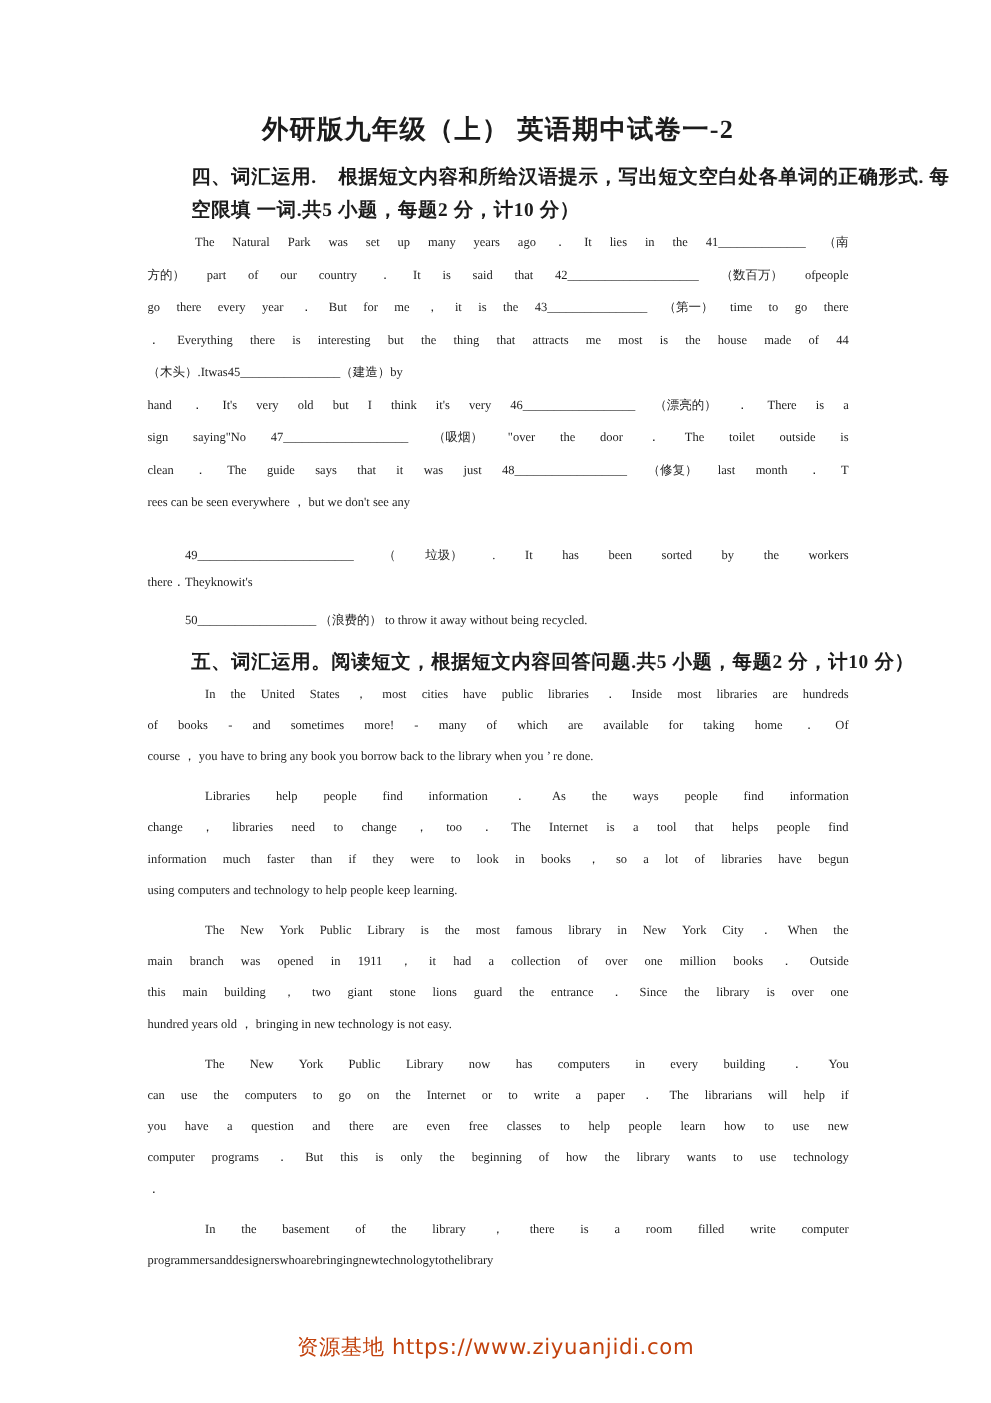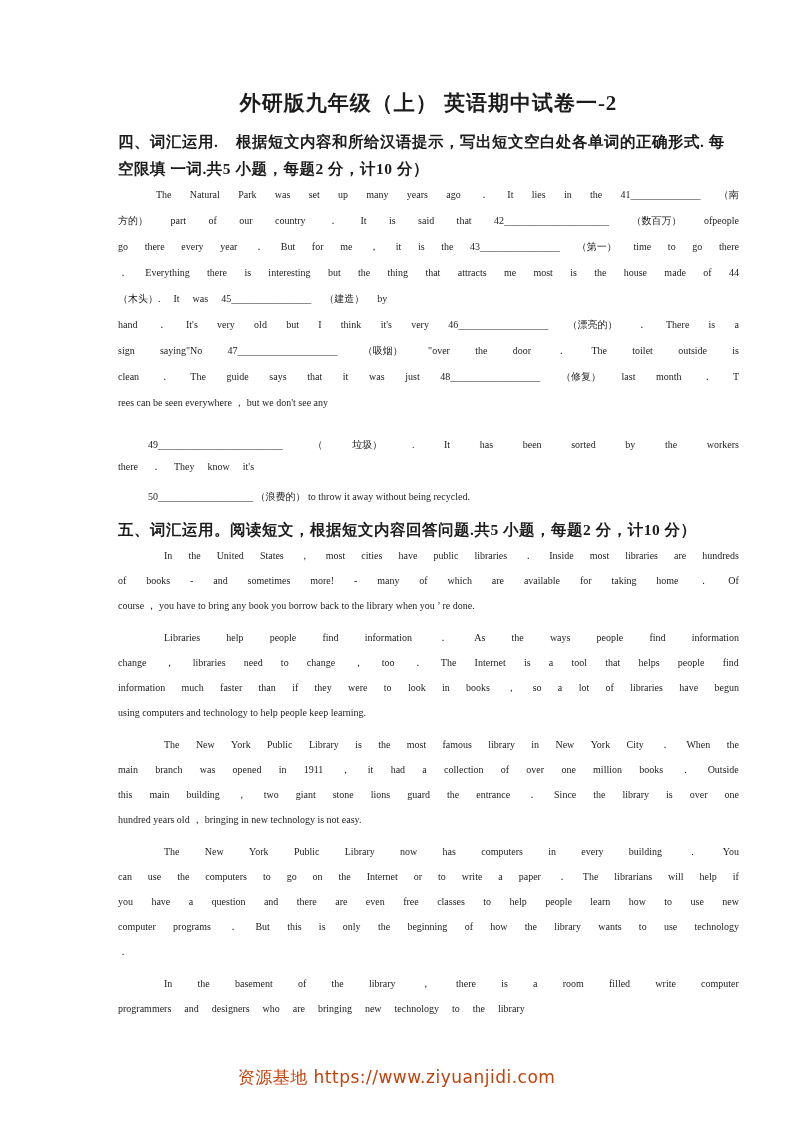--- a/index.html
+++ b/index.html
@@ -1,51 +1,51 @@
 <!DOCTYPE html>
 <html><head>
 <meta charset="utf-8">
 <style>
   html,body{margin:0;padding:0;background:#ffffff;}
   .page{
     position:relative;
     width:793px;height:1122px;
     background:#ffffff;
     box-sizing:border-box;
-    padding:88px 54px 0 118px;
+    padding:88px 114px 0 118px;
     font-family:"Liberation Serif","DejaVu Serif",serif;
     color:#1c1c1c;
     overflow:hidden;
   }
   .doc-title{
     font-size:21px;
     font-weight:bold;
     text-align:center;
     line-height:30px;
     letter-spacing:1px;
     white-space:pre;
   }
-  .heading{margin-top:10px;}
+  .heading{margin-top:10px;margin-left:35px;}
   .h-line{
     font-size:15.5px;
     font-weight:bold;
     line-height:27px;
     white-space:pre;
     letter-spacing:0.5px;
   }
   .sec5-heading{margin-top:6px;}
   .passage{margin-top:0;}
   .line{
     font-size:10px;
     height:26px;
     line-height:26px;
     box-sizing:border-box;
   }
   .line.j{display:flex;justify-content:space-between;}
-  .line.s{display:flex;gap:13px;}
+  .line.s{display:flex;}
   .line.plain{white-space:pre;}
   .sec5p .line{height:25px;line-height:25px;}
   .sec5p{margin-top:7px;}
   .sec5p.first{margin-top:0;}
   .footer{
     position:absolute;
     left:0;top:1066px;
     width:793px;
     text-align:center;
     font-family:"DejaVu Sans","Liberation Sans",sans-serif;

